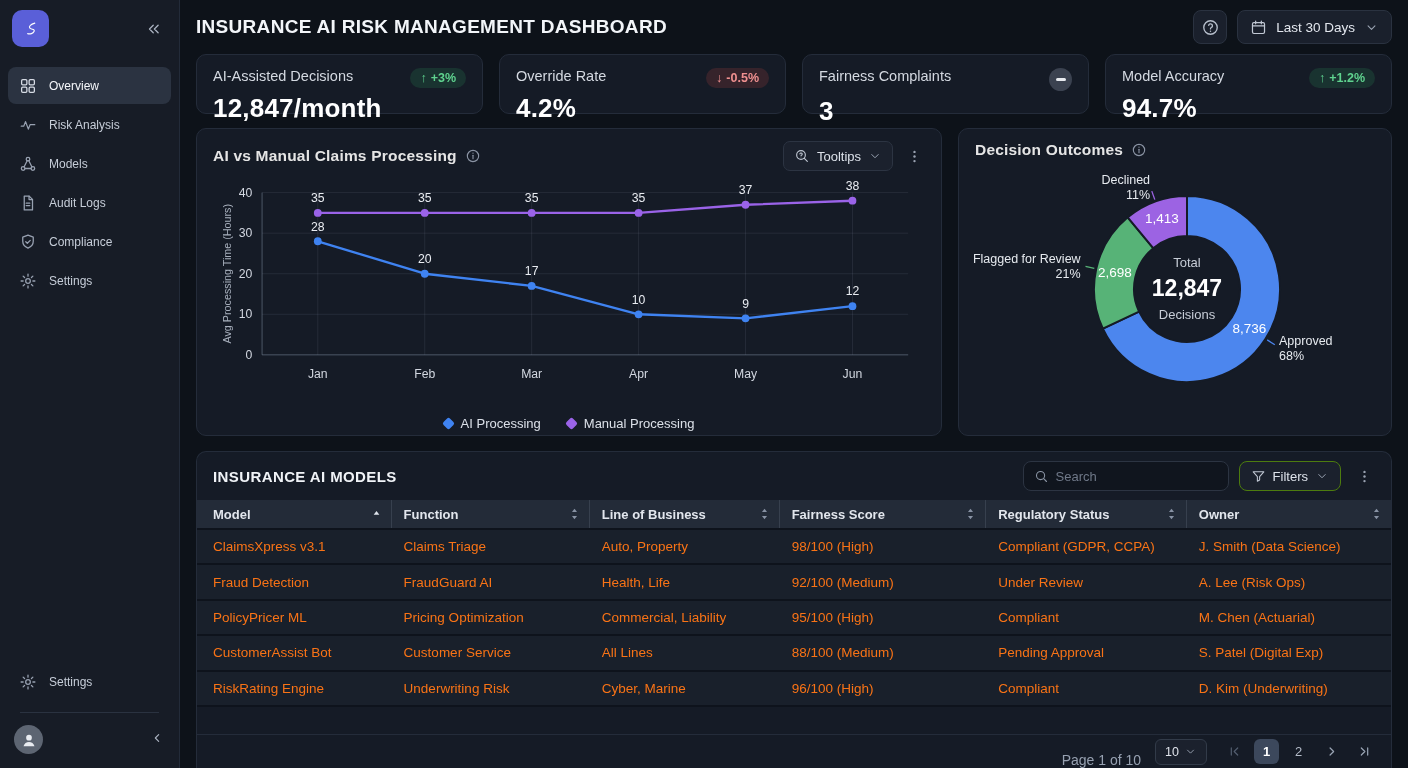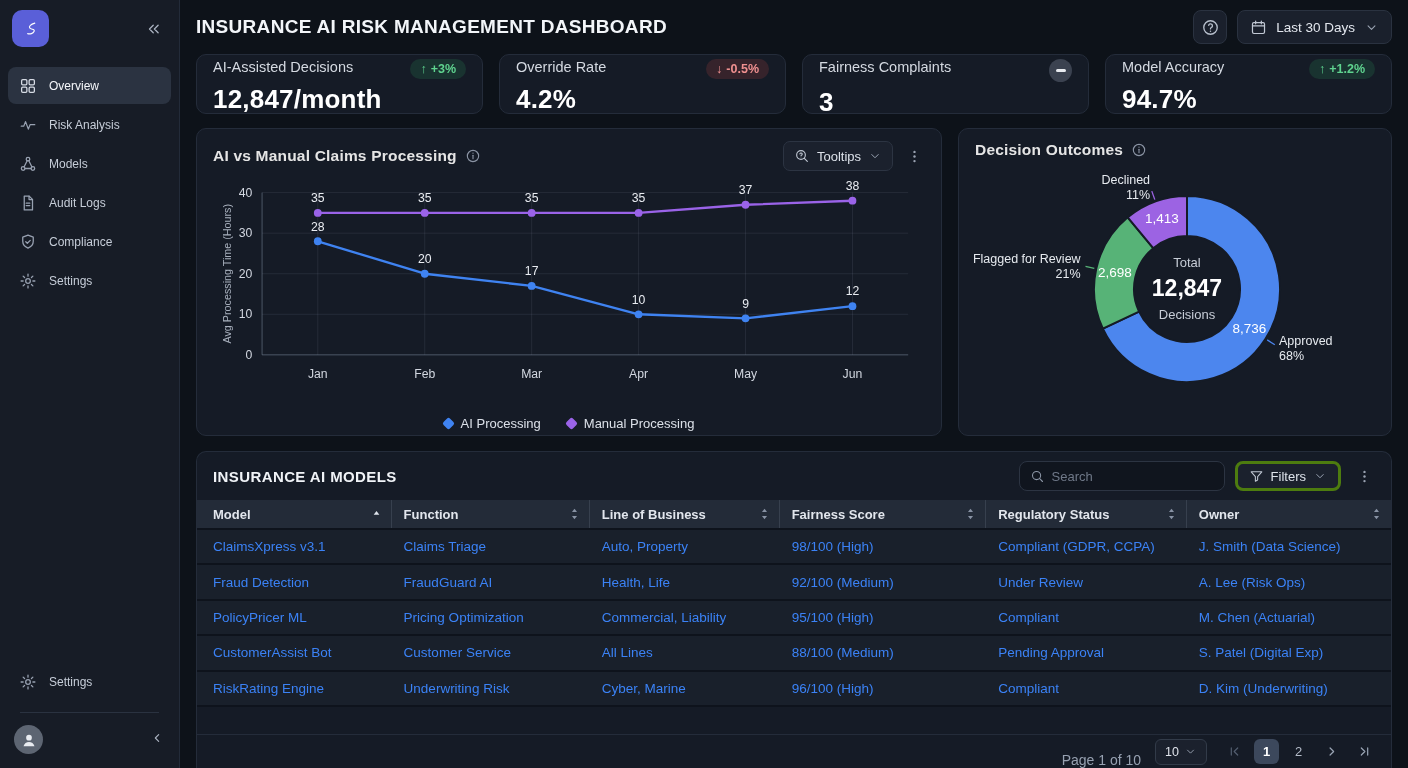--- a/index.html
+++ b/index.html
@@ -42,21 +42,21 @@
   .icon-btn .ic { width:19px; height:19px; }
   .date-btn { height:34px; border-radius:8px; border:1px solid #2a3240; background:#1a202c; color:#e3e7ee;
     display:flex; align-items:center; gap:9px; padding:0 12px; font-size:13.5px; cursor:pointer;
     font-family:inherit; }
   .date-btn .ic { width:17px; height:17px; color:#c2c9d5; }
   .date-btn .chev { width:15px; height:15px; color:#9aa3b2; }
 
   
   .card { background:#151b26; border:1px solid #242c3a; border-radius:10px; }
   .kpi-row { display:grid; grid-template-columns:repeat(4,1fr); gap:16px; }
-  .kpi { height:60px; padding:4px 16px; }
+  .kpi { height:60px; padding:13px 16px; }
   .kpi-top { display:flex; align-items:flex-start; justify-content:space-between; }
   .kpi-label { font-size:14.5px; color:#d4d9e1; }
   .badge { display:inline-flex; align-items:center; gap:4px; font-size:12.5px; font-weight:600;
     padding:3px 10px; border-radius:999px; }
   .badge.positive { background:rgba(47,158,92,.18); color:#5fd38f; }
   .badge.negative { background:rgba(229,83,75,.16); color:#f09090; }
   .badge-neutral { width:23px; height:23px; border-radius:50%; background:#3b4250;
     display:inline-flex; align-items:center; justify-content:center; }
   .badge-neutral .dash { width:10px; height:2.4px; border-radius:2px; background:#e8ebf0; display:block; }
   .kpi-value { margin-top:5px; font-size:26px; font-weight:700; color:#fff; letter-spacing:.2px; }
@@ -98,39 +98,39 @@
     border-radius:10px 10px 0 0; border-bottom:none; }
   .table-head-bar { display:flex; align-items:center; justify-content:space-between; padding:9px 14px 9px 16px; }
   .table-title { font-size:15px; font-weight:700; letter-spacing:.4px; color:#f0f3f7; }
   .table-tools { display:flex; align-items:center; gap:10px; }
   .search-box { width:206px; height:30px; border:1px solid #2c3442; background:#10151e; border-radius:8px;
     display:flex; align-items:center; gap:7px; padding:0 10px; color:#8b95a5; }
   .search-box .ic { width:15px; height:15px; flex:none; }
   .search-box input { background:none; border:none; outline:none; color:#dfe3ea; font-size:13px; width:100%;
     font-family:inherit; }
   .search-box input::placeholder { color:#6f7888; }
-  .filters-btn { height:30px; border-radius:8px; border:3px solid #4d7c0f; background:#1b212d; color:#dde2ea;
+  .filters-btn { height:30px; border-radius:8px; border:1px solid #4d7c0f; background:#1b212d; color:#dde2ea;
     display:flex; align-items:center; gap:7px; padding:0 11px; font-size:13px; cursor:pointer; font-family:inherit; }
   .filters-btn .ic { width:15px; height:15px; color:#c0c7d3; }
   .filters-btn .chev { width:14px; height:14px; color:#9aa3b2; }
 
   .thead { display:grid; grid-template-columns:16.3% 16.6% 15.9% 17.3% 16.8% 17.1%;
     background:#232b38; border-bottom:2px solid #0e131c; }
   .th { display:flex; align-items:center; justify-content:space-between; height:28px; padding:0 10px 0 12px;
     font-size:13px; font-weight:700; color:#e2e6ed; border-right:1px solid rgba(148,163,184,.18); cursor:pointer; }
   .th:first-child { padding-left:16px; }
   .th:last-child { border-right:none; }
   .sort { color:#8removed892a4; display:flex; }
   .sort { color:#8892a4; }
   .sort svg { width:9px; height:14px; display:block; }
   .sort.active { color:#dfe4ec; }
   .tbody { flex:1; }
   .tr { display:grid; grid-template-columns:16.3% 16.6% 15.9% 17.3% 16.8% 17.1%;
     background:#19202b; border-bottom:2px solid #0e131c; height:35.4px; cursor:pointer; }
-  .td { display:flex; align-items:center; padding:0 10px 0 12px; font-size:13.5px; color:#3b82f6;
+  .td { display:flex; align-items:center; padding:0 10px 0 12px; font-size:13.5px; color:#f97316;
     white-space:nowrap; overflow:hidden; }
   .td:first-child { padding-left:16px; }
 
   .pagination { height:34px; background:#151b26; border-top:1px solid #242c3a;
     display:flex; align-items:center; justify-content:flex-end; gap:14px; padding:0 14px; }
   .page-summary { font-size:14px; color:#97a1b1;margin-top:16px; }
   .size-select { height:26px; border:1px solid #323b49; background:#1b212d; border-radius:6px; color:#dfe3ea;
     display:flex; align-items:center; gap:5px; padding:0 9px; font-size:12.5px; cursor:pointer; font-family:inherit; }
   .size-select .chev { width:13px; height:13px; color:#9aa3b2; }
   .pager { display:flex; align-items:center; gap:7px; }

